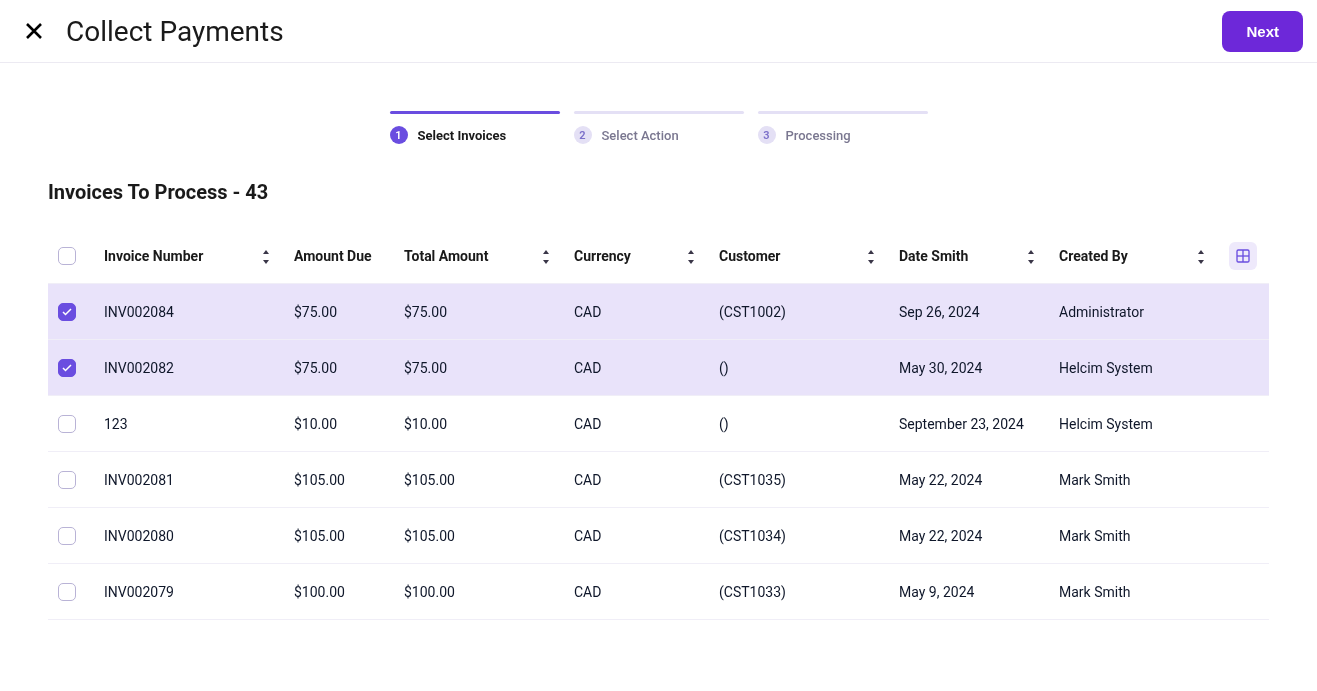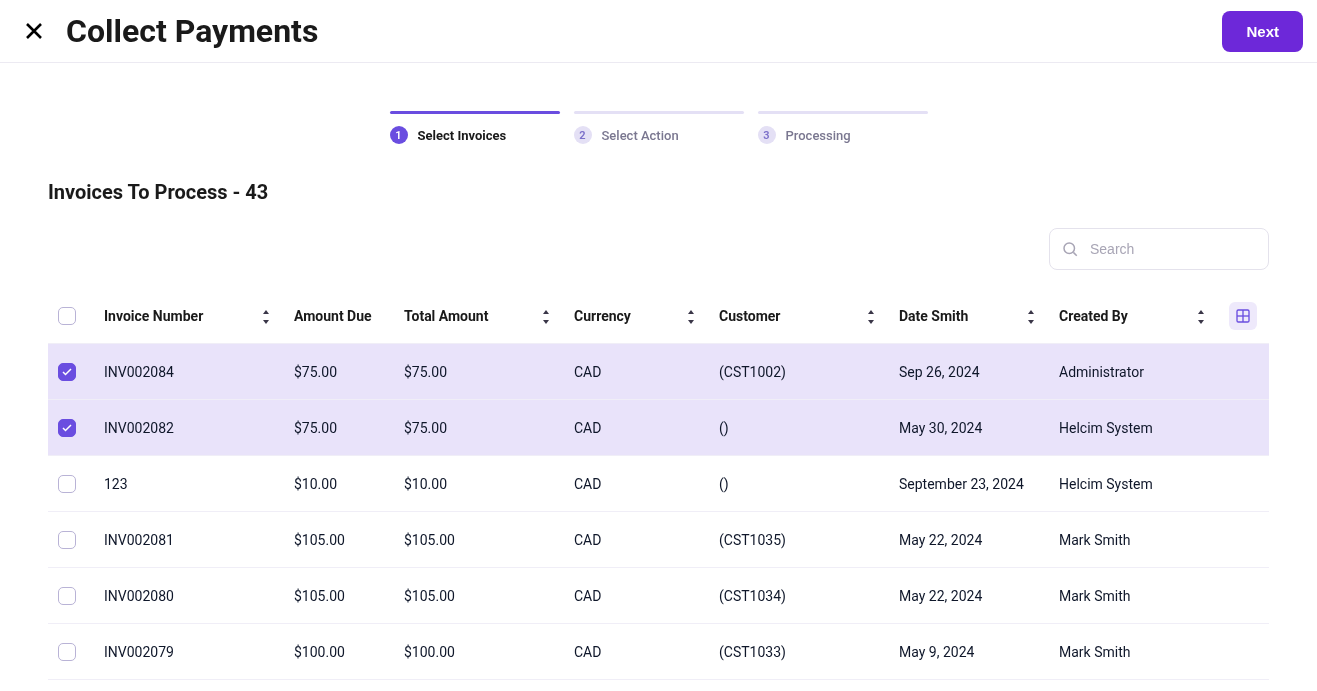--- a/index.html
+++ b/index.html
@@ -16,21 +16,21 @@
     display: flex;
     align-items: center;
     justify-content: space-between;
     padding: 12px 14px 12px 22px;
     border-bottom: 1px solid #eceaf2;
     height: 63px;
   }
   .header-left { display: flex; align-items: center; gap: 20px; }
   .close-btn { width: 24px; height: 24px; display:flex; align-items:center; justify-content:center; cursor:pointer; }
   .close-btn svg { stroke:#000; stroke-width:2.6; }
-  .page-title { font-size: 32px; font-weight:700; }
+  .page-title { font-size: 28px; font-weight:400; }
   .next-btn {
     background:#6d28d9;
     color:#fff;
     border:none;
     border-radius:8px;
     padding:12px 24px;
     font-size:15px;
     font-weight:600;
     cursor:pointer;
   }
@@ -136,29 +136,20 @@
     <div class="step-body">
       <div class="step-num">3</div>
       <div class="step-label">Processing</div>
     </div>
   </div>
 </div>
 
 <div class="content">
   <h2 class="section-title">Invoices To Process - 43</h2>
 
-  <div class="search-row">
-    <div class="search-box">
-      <svg width="18" height="18" viewBox="0 0 24 24" fill="none" stroke-width="2">
-          <circle cx="11" cy="11" r="7"></circle>
-          <line x1="21" y1="21" x2="16.5" y2="16.5"></line>
-        </svg>
-      <input type="text" placeholder="Search" style="">
-    </div>
-  </div>
 
   <div class="table">
     <div class="thead">
       <div>
         <div class="checkbox"></div>
       </div>
       <div class="th">
         <span>Invoice Number</span>
         <svg class="sort-icon" viewBox="0 0 12 14" fill="currentColor">
             <path d="M6 0 L9 4 H3 Z M6 14 L3 10 H9 Z"></path>

